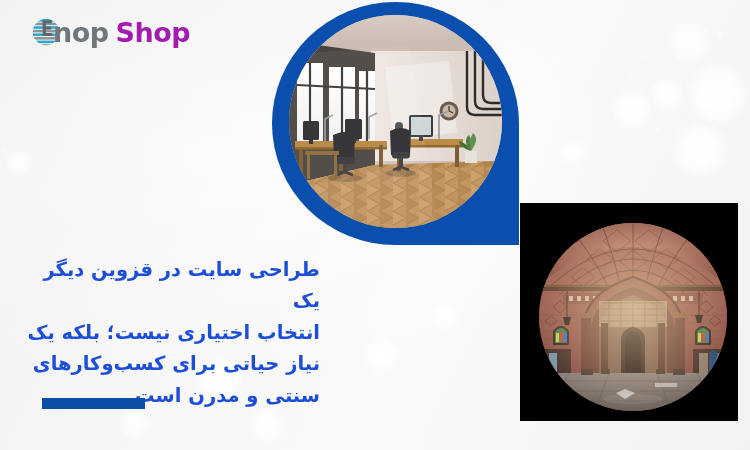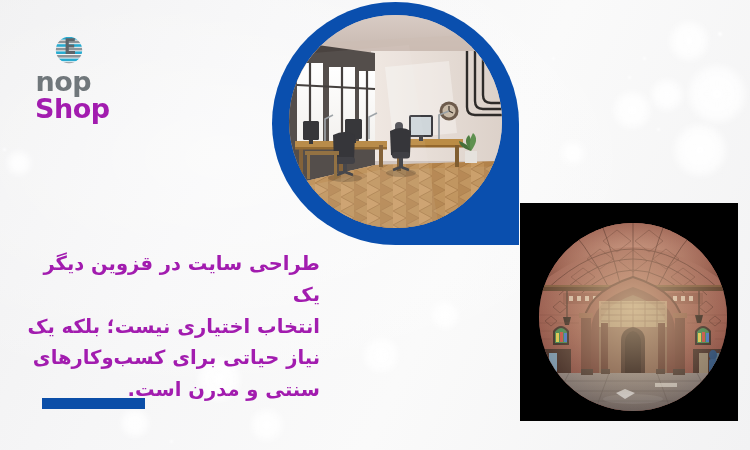--- a/index.html
+++ b/index.html
@@ -40,47 +40,46 @@
   .vignette {
     position: absolute;
     inset: 0;
     background: radial-gradient(ellipse at 30% 35%, rgba(255,255,255,0.55) 0%, rgba(255,255,255,0) 60%);
   }
 
   
   .logo {
     position: absolute;
     left: 28px;
-    top: 32px;
+    top: 14px;
     display: flex;
     align-items: center;
     direction: ltr;
-    flex-direction: column;
   }
   .logo-mark { width: 36px; height: 36px; display:block; }
   .logo-word {
     font-family: "DejaVu Sans", "Liberation Sans", sans-serif;
     font-size: 27px;
     font-weight: 700;
     letter-spacing: -0.5px;
     line-height: 1;
     margin-left: -11px;
   }
   .logo-nop { color: #70777b; }
   .logo-shop { color: #a21caf; margin-left: 7px; }
 
   
   .headline {
     position: absolute;
     right: 430px;
     left: 26px;
-    top: 216px;
+    top: 222px;
     text-align: left;
     direction: rtl;
-    color: #a21caf;
+    color: #1d4ed8;
     font-size: 19.5px;
     font-weight: 700;
     line-height: 1.62;
     letter-spacing: 0px;
     white-space: pre-line;
     text-align: right;
   }
   .headline-inner { display: block; }
 
   

